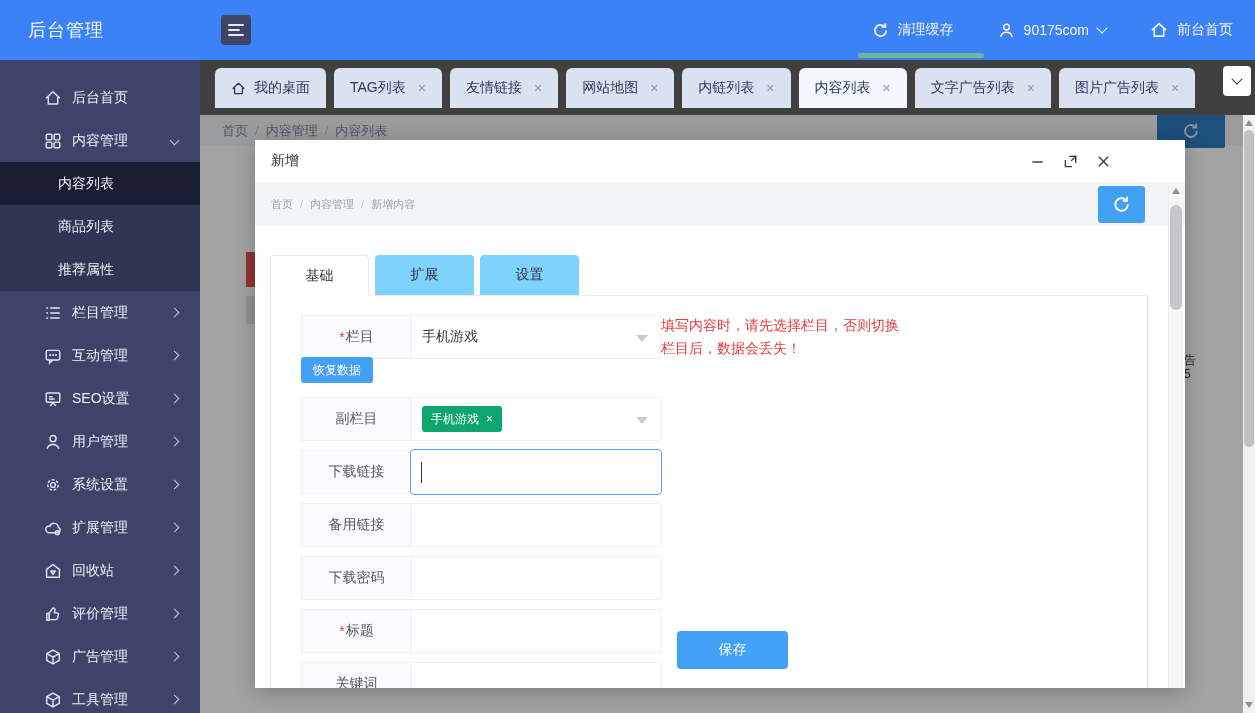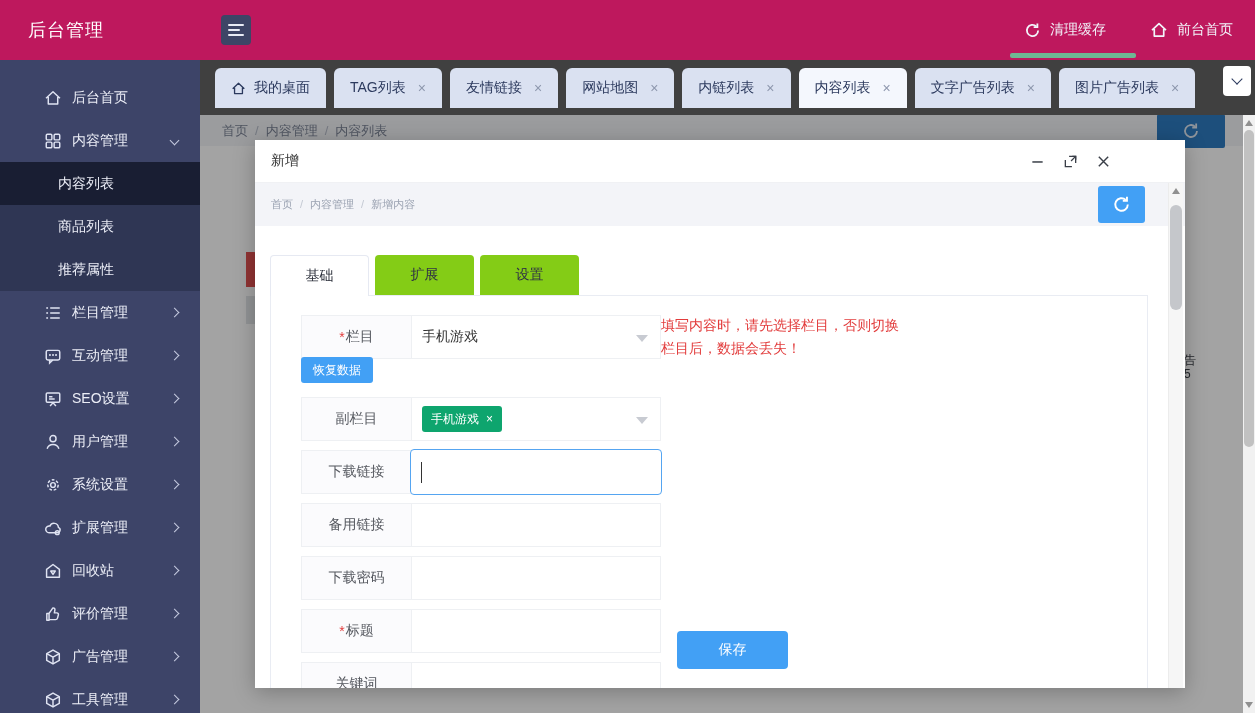--- a/index.html
+++ b/index.html
@@ -1,21 +1,21 @@
 <!DOCTYPE html>
 <html><head>
 <meta charset="utf-8">
 <style>
   * { margin:0; padding:0; box-sizing:border-box; }
   html,body { width:1255px; height:713px; overflow:hidden; background:#fff;
     font-family:"Liberation Sans","DejaVu Sans",sans-serif; }
   .app { position:relative; width:1255px; height:713px; overflow:hidden; }
 
   
-  .header { position:absolute; left:0; top:0; width:1255px; height:60px; background:#be185d; z-index:5; }
+  .header { position:absolute; left:0; top:0; width:1255px; height:60px; background:#3b82f6; z-index:5; }
   .logo { position:absolute; left:28px; top:0; height:60px; line-height:60px; color:#fff; font-size:18px; letter-spacing:1px; }
   .hamburger { position:absolute; left:221px; top:15px; width:30px; height:30px; background:#3d4566; border-radius:4px;
     display:flex; align-items:center; justify-content:center; cursor:pointer; }
   .hamburger .bars { width:16px; }
   .hamburger .bars div { height:2px; background:#e8ebf5; margin:3px 0; border-radius:1px; }
   .hamburger .bars div:nth-child(1){ width:16px;} .hamburger .bars div:nth-child(2){ width:12px;} .hamburger .bars div:nth-child(3){ width:16px;}
   .header-right { position:absolute; right:22px; top:0; height:60px; display:flex; align-items:center; gap:44px; }
   .h-action { position:relative; height:60px; display:flex; align-items:center; gap:9px; color:#f2f4fa; font-size:14px; cursor:pointer; }
   .h-action svg { display:block; }
   .green-bar { position:absolute; left:-14px; bottom:2px; width:126px; height:5px; background:#6fb793; border-radius:2px; }
@@ -75,21 +75,21 @@
   .m-crumb { position:absolute; left:0; top:43px; width:100%; height:43px; background:#f3f4f8; }
   .m-crumb-text { position:absolute; left:16px; top:0; line-height:43px; font-size:11px; color:#9aa2b1; }
   .m-crumb-text .sep { color:#c3c8d2; margin:0 7px; }
   .m-refresh { position:absolute; right:40px; top:3px; width:47px; height:37px; background:#42a0f5; border-radius:3px;
     display:flex; align-items:center; justify-content:center; cursor:pointer; }
   .m-sb { position:absolute; right:2px; top:43px; bottom:0; width:15px; background:#f6f6f6; border-left:1px solid #ececec; }
   .m-sb .thumb { position:absolute; left:1px; top:22px; width:12px; height:105px; background:#c5c7cb; border-radius:6px; }
 
   .m-tabs { position:absolute; left:15px; top:115px; display:flex; gap:6px; z-index:2; }
   .m-tab { width:99px; height:40px; display:flex; align-items:center; justify-content:center; font-size:14px; color:#303344;
-    background:#84cc16; border-radius:4px 4px 0 0; cursor:pointer; }
+    background:#7dd3fc; border-radius:4px 4px 0 0; cursor:pointer; }
   .m-tab.active { background:#fff; height:41px; border:1px solid #e6e9f2; border-bottom:none; color:#2b2f3a; }
   .m-panel { position:absolute; left:15px; top:155px; width:878px; height:420px; background:#fff; border:1px solid #e9ecf3; }
 
   .f-row { position:absolute; left:30px; width:360px; height:44px; background:#fff; border:1px solid #eef0f3; display:flex; }
   .f-label { width:110px; background:#fbfbfd; border-right:1px solid #eef0f3; display:flex; align-items:center; justify-content:center;
     font-size:14px; color:#55585f; }
   .req { color:#e23c3c; margin-right:1px; }
   .f-field { flex:1; position:relative; display:flex; align-items:center; padding:0 10px; font-size:14px; color:#333; cursor:pointer; }
   .sel-caret { position:absolute; right:12px; top:19px; width:0; height:0; border-left:6px solid transparent; border-right:6px solid transparent; border-top:7px solid #c8cbd2; }
   .tag { background:#0ea56e; color:#fff; font-size:12px; height:26px; display:flex; align-items:center; gap:7px; padding:0 9px; border-radius:3px; }
@@ -122,20 +122,30 @@
           <svg width="17" height="17" viewBox="0 0 16 16">
               <path d="M13.3 8a5.3 5.3 0 1 1-1.7-3.9" stroke="#f2f4fa" stroke-width="1.7" fill="none"></path>
               <path d="M12.6 1.4 V4.9 H9.1" stroke="#f2f4fa" stroke-width="1.7" fill="none"></path>
             </svg>
         </span>
         <span>清理缓存</span>
         <div class="green-bar"></div>
       </div>
       <div class="h-action">
         <span>
+          <svg width="17" height="17" viewBox="0 0 16 16">
+              <circle cx="8" cy="4.8" r="2.7" stroke="#f2f4fa" stroke-width="1.5" fill="none"></circle>
+              <path d="M2.6 14 a5.5 5.3 0 0 1 10.8 0" stroke="#f2f4fa" stroke-width="1.5" fill="none"></path>
+            </svg>
+        </span>
+        <span>90175com</span>
+        <span class="chev chev-d"></span>
+      </div>
+      <div class="h-action">
+        <span>
           <svg width="18" height="18" viewBox="0 0 16 16">
               <path d="M1.8 8.2 L8 2.4 L14.2 8.2 M3.8 7.2 V13.4 H12.2 V7.2" stroke="#f2f4fa" stroke-width="1.5" fill="none" stroke-linejoin="round"></path>
             </svg>
         </span>
         <span>前台首页</span>
       </div>
     </div>
   </div>
 
   <div class="sidebar">

